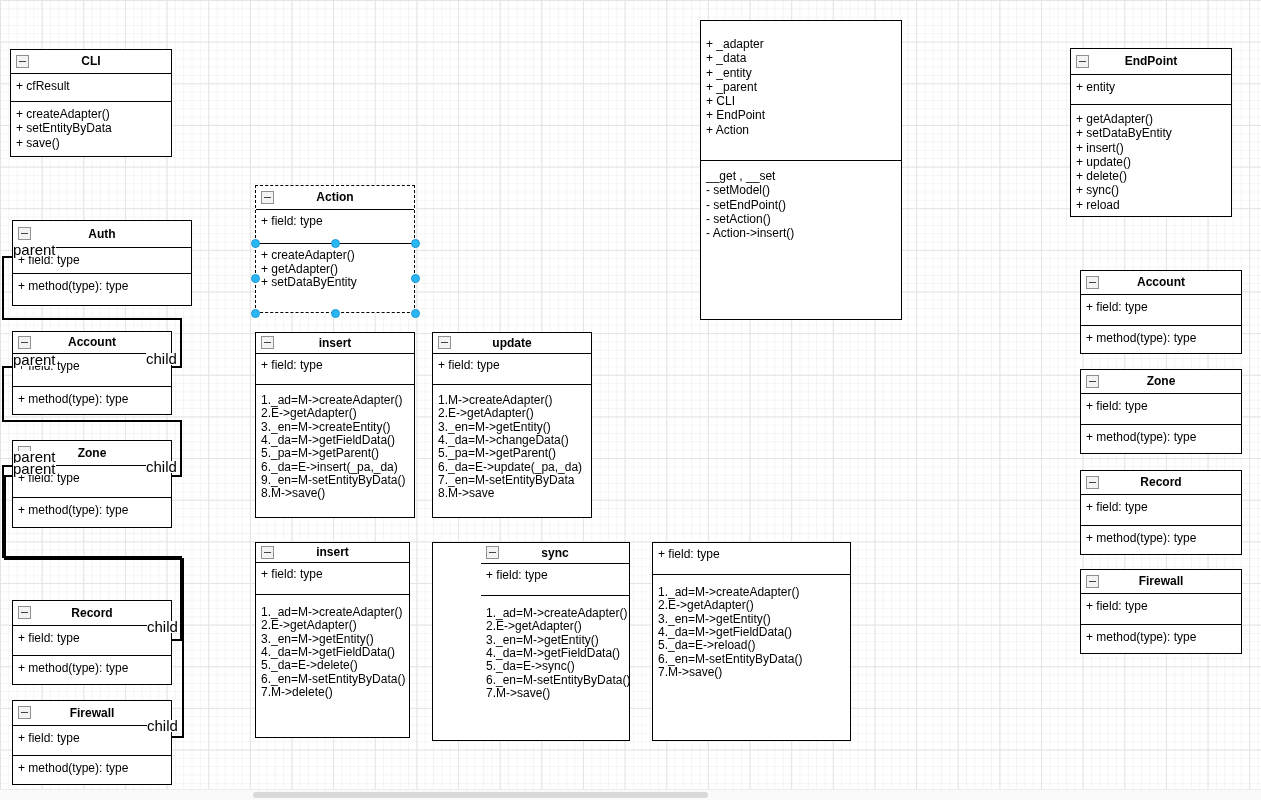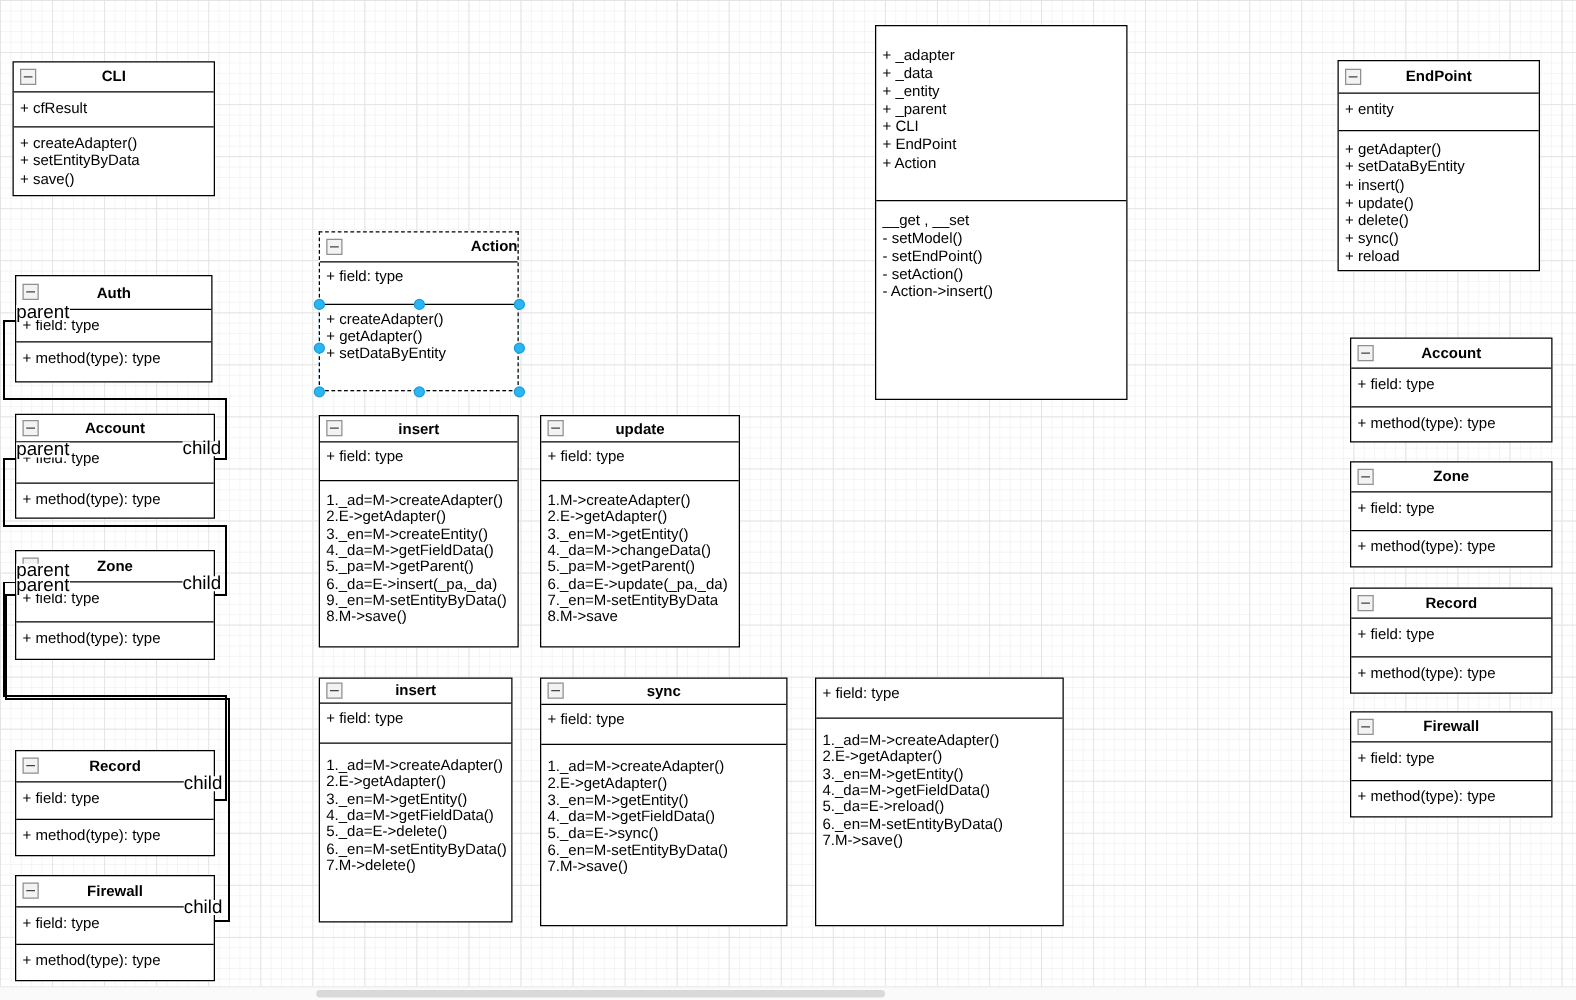--- a/index.html
+++ b/index.html
@@ -11,21 +11,21 @@
       linear-gradient(to right,#f4f4f4 1px,transparent 1px),
       linear-gradient(to bottom,#f4f4f4 1px,transparent 1px);
     background-size:41.65px 41.65px,41.65px 41.65px,8.33px 8.33px,8.33px 8.33px;}
   #edges{position:absolute;left:0;top:0;pointer-events:none;}
   #edges polyline{fill:none;stroke:#000;stroke-width:1.3;pointer-events:stroke;}
   .uml{position:absolute;box-sizing:border-box;background:#fff;border:1px solid #000;
     font-size:12px;color:#000;}
   .uml.dashed{border-style:dashed;}
   .uml .t{box-sizing:border-box;position:relative;border-bottom:1px solid #000;
     font-weight:bold;text-align:center;overflow:hidden;}
-  .uml.dashed .t{border-bottom-style:solid;text-align:right;}
+  .uml.dashed .t{border-bottom-style:solid;}
   .collapse{position:absolute;left:5px;top:50%;margin-top:-7px;width:13px;height:13px;
     box-sizing:border-box;border:1px solid #909090;background:#f3f3f3;}
   .collapse::after{content:"";position:absolute;left:2px;right:2px;top:5px;height:1px;background:#444;}
   .sec{box-sizing:border-box;overflow:hidden;padding:5px 2px 0 5px;line-height:14.3px;}
   .sec.f{border-bottom:1px solid #000;}
   .uml.dashed .sec.f{border-bottom-style:solid;}
   .row{white-space:nowrap;}
   .edge-label{position:absolute;font-size:15px;line-height:12px;background:#fff;padding:0;color:#000;}
   #sel-rect{position:absolute;box-sizing:border-box;border:1px dashed #29b6f2;background:transparent;}
   .handle{position:absolute;width:9px;height:9px;border-radius:50%;background:#29b6f2;
@@ -52,21 +52,21 @@
       <div class="t" style="height: 24px; line-height: 23px;"><span class="collapse"></span><span>CLI</span></div>
       <div class="sec f" style="height: 28px;">
         <div class="row">+ cfResult</div>
       </div>
       <div class="sec m">
         <div class="row">+ createAdapter()</div>
         <div class="row">+ setEntityByData</div>
         <div class="row">+ save()</div>
       </div>
     </div>
-    <div class="uml" style="left: 12px; top: 220px; width: 158px; height: 86px;">
+    <div class="uml" style="left: 12px; top: 220px; width: 180px; height: 86px;">
       <div class="t" style="height: 27px; line-height: 26px;"><span class="collapse"></span><span>Auth</span></div>
       <div class="sec f" style="height: 26px;">
         <div class="row">+ field: type</div>
       </div>
       <div class="sec m">
         <div class="row">+ method(type): type</div>
       </div>
     </div>
     <div class="uml" style="left: 12px; top: 331px; width: 160px; height: 84px;">
       <div class="t" style="height: 22px; line-height: 21px;"><span class="collapse"></span><span>Account</span></div>
@@ -155,21 +155,21 @@
       <div class="sec m" style="line-height: 13.35px; padding-top: 11px;">
         <div class="row">1._ad=M-&gt;createAdapter()</div>
         <div class="row">2.E-&gt;getAdapter()</div>
         <div class="row">3._en=M-&gt;getEntity()</div>
         <div class="row">4._da=M-&gt;getFieldData()</div>
         <div class="row">5._da=E-&gt;delete()</div>
         <div class="row">6._en=M-setEntityByData()</div>
         <div class="row">7.M-&gt;delete()</div>
       </div>
     </div>
-    <div class="uml" style="left: 432px; top: 542px; width: 198px; height: 199px;">
+    <div class="uml" style="left: 432px; top: 542px; width: 198px; height: 199px; padding-left: 48px;">
       <div class="t" style="height: 21px; line-height: 20px;"><span class="collapse"></span><span>sync</span></div>
       <div class="sec f" style="height: 32px; line-height: 13.35px;">
         <div class="row">+ field: type</div>
       </div>
       <div class="sec m" style="line-height: 13.35px; padding-top: 11px;">
         <div class="row">1._ad=M-&gt;createAdapter()</div>
         <div class="row">2.E-&gt;getAdapter()</div>
         <div class="row">3._en=M-&gt;getEntity()</div>
         <div class="row">4._da=M-&gt;getFieldData()</div>
         <div class="row">5._da=E-&gt;sync()</div>

